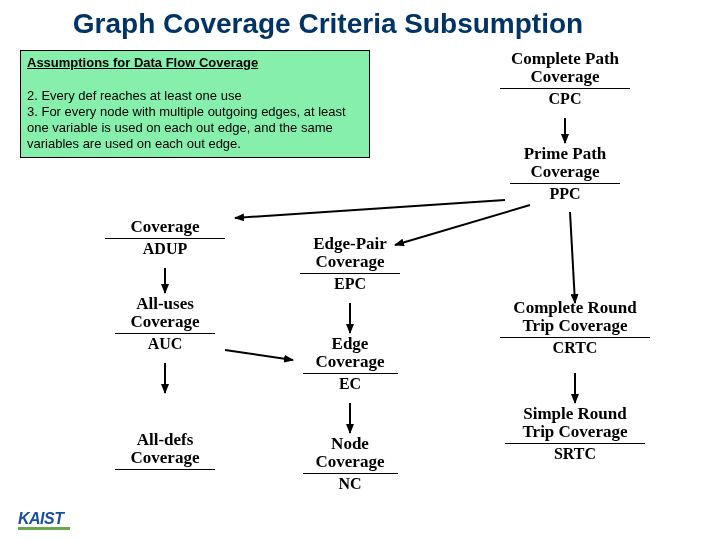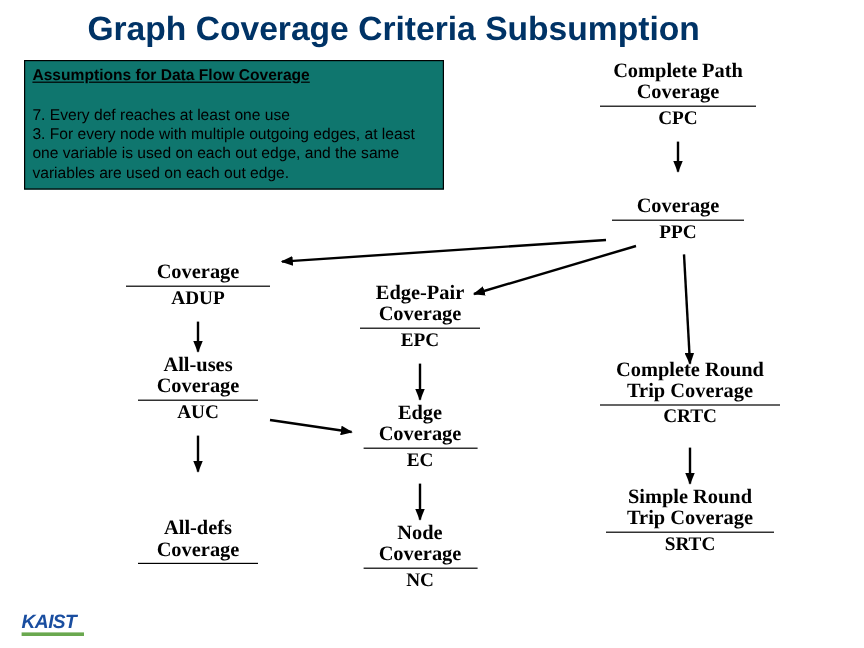--- a/index.html
+++ b/index.html
@@ -23,21 +23,21 @@
   }
   .assumptions {
     position: absolute;
     top: 50px;
     left: 20px;
     width: 350px;
     border: 1px solid #000;
     padding: 4px 6px;
     font-size: 13px;
     line-height: 1.25;
-    background: #0f766e;
+    background: #86efac;
   }
   .assumptions .heading { text-decoration: underline; font-weight: bold; display: block; }
   .node {
     position: absolute;
     text-align: center;
     font-family: "Times New Roman", Times, serif;
   }
   .node .nname {
     font-weight: bold;
     font-size: 17px;
@@ -77,35 +77,35 @@
   }
 </style>
 </head>
 <body>
 
 <div class="title">Graph Coverage Criteria Subsumption</div>
 
 <div class="assumptions">
   <span class="heading">Assumptions for Data Flow Coverage</span>
   <br>
-  <span>7. Every def reaches at least one use</span><br>
+  <span>2. Every def reaches at least one use</span><br>
   <span>3. For every node with multiple outgoing edges, at least one variable is used on each out edge, and the same variables are used on each out edge.</span>
 </div>
 
 <div class="node" style="top:50px; left:490px; width:150px;">
   <div class="nname">
     <span>Complete Path</span><br><span>Coverage</span>
   </div>
   <div class="divider" style="width:130px;"></div>
   <div class="abbr">CPC</div>
 </div>
 
 <div class="node" style="top:145px; left:495px; width:140px;">
   <div class="nname">
-    <br><span>Coverage</span>
+    <span>Prime Path</span><br><span>Coverage</span>
   </div>
   <div class="divider" style="width:110px;"></div>
   <div class="abbr">PPC</div>
 </div>
 
 <div class="node" style="top:200px; left:95px; width:140px;">
   <div class="nname">
     <br><span>Coverage</span>
   </div>
   <div class="divider" style="width:120px;"></div>

